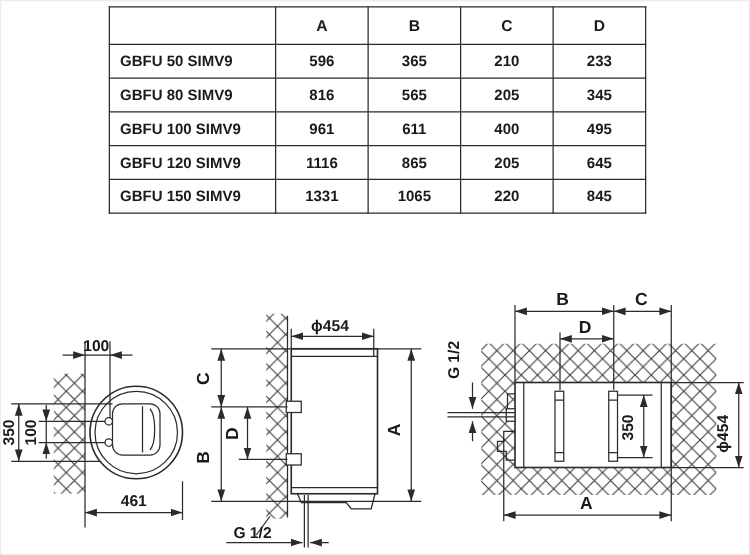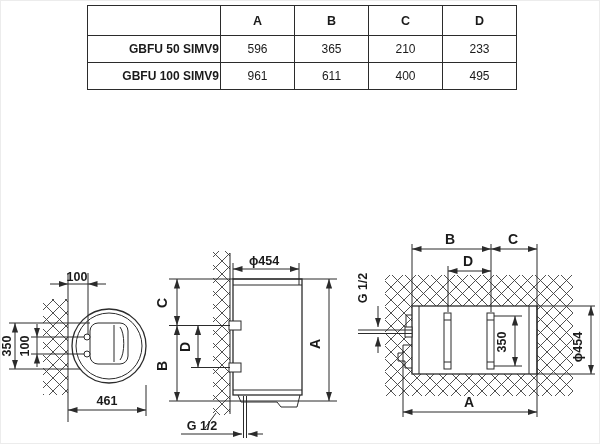--- a/index.html
+++ b/index.html
@@ -11,22 +11,22 @@
   
   .spec-table{
     position:absolute;left:86px;top:4px;width:429px;
     border-collapse:collapse;table-layout:fixed;
   }
   .spec-table th,.spec-table td{
     border:1px solid #2b2b2b;color:#1a1a1a;overflow:hidden;white-space:nowrap;
   }
   .spec-table th{height:27px;font-size:12.5px;font-weight:bold;text-align:center;}
   .spec-table td{height:24px;font-size:12px;}
-  .spec-table td.model{font-weight:bold;text-align:right;padding-left:8px;font-size:12px;}
-  .spec-table td.val{text-align:center;font-weight:normal;}
+  .spec-table td.model{font-weight:bold;text-align:left;padding-left:8px;font-size:12px;}
+  .spec-table td.val{text-align:center;font-weight:bold;}
   
   .drawings{position:absolute;left:0;top:0;}
   .drawings text{font-family:"Liberation Sans",sans-serif;fill:#1a1a1a;}
   .num{font-size:12.5px;font-weight:bold;text-anchor:middle;}
   .letter{font-size:14px;font-weight:bold;text-anchor:middle;}
   .ln{stroke:#2b2b2b;stroke-width:1;fill:none;}
   .lnthick{stroke:#2b2b2b;stroke-width:1.3;fill:none;}
   .white{fill:#ffffff;}
 </style>
 </head>
@@ -51,25 +51,46 @@
       <th>D</th>
     </tr>
     <tr>
       <td class="model">GBFU 50 SIMV9</td>
       <td class="val">596</td>
       <td class="val">365</td>
       <td class="val">210</td>
       <td class="val">233</td>
     </tr>
     <tr>
+      <td class="model">GBFU 80 SIMV9</td>
+      <td class="val">816</td>
+      <td class="val">565</td>
+      <td class="val">205</td>
+      <td class="val">345</td>
+    </tr>
+    <tr>
       <td class="model">GBFU 100 SIMV9</td>
       <td class="val">961</td>
       <td class="val">611</td>
       <td class="val">400</td>
       <td class="val">495</td>
+    </tr>
+    <tr>
+      <td class="model">GBFU 120 SIMV9</td>
+      <td class="val">1116</td>
+      <td class="val">865</td>
+      <td class="val">205</td>
+      <td class="val">645</td>
+    </tr>
+    <tr>
+      <td class="model">GBFU 150 SIMV9</td>
+      <td class="val">1331</td>
+      <td class="val">1065</td>
+      <td class="val">220</td>
+      <td class="val">845</td>
     </tr>
   </tbody>
     </table>
 
   <svg class="drawings" width="600" height="444" viewBox="0 0 600 444" xmlns="http://www.w3.org/2000/svg">
     <defs>
       <marker id="arr" markerWidth="11" markerHeight="9" refX="9.5" refY="4" orient="auto-start-reverse" markerUnits="userSpaceOnUse">
         <path d="M0,0.9 L9.5,4 L0,7.1 Z" fill="#2b2b2b"></path>
       </marker>
       <pattern id="xh" width="13" height="13" patternUnits="userSpaceOnUse">

